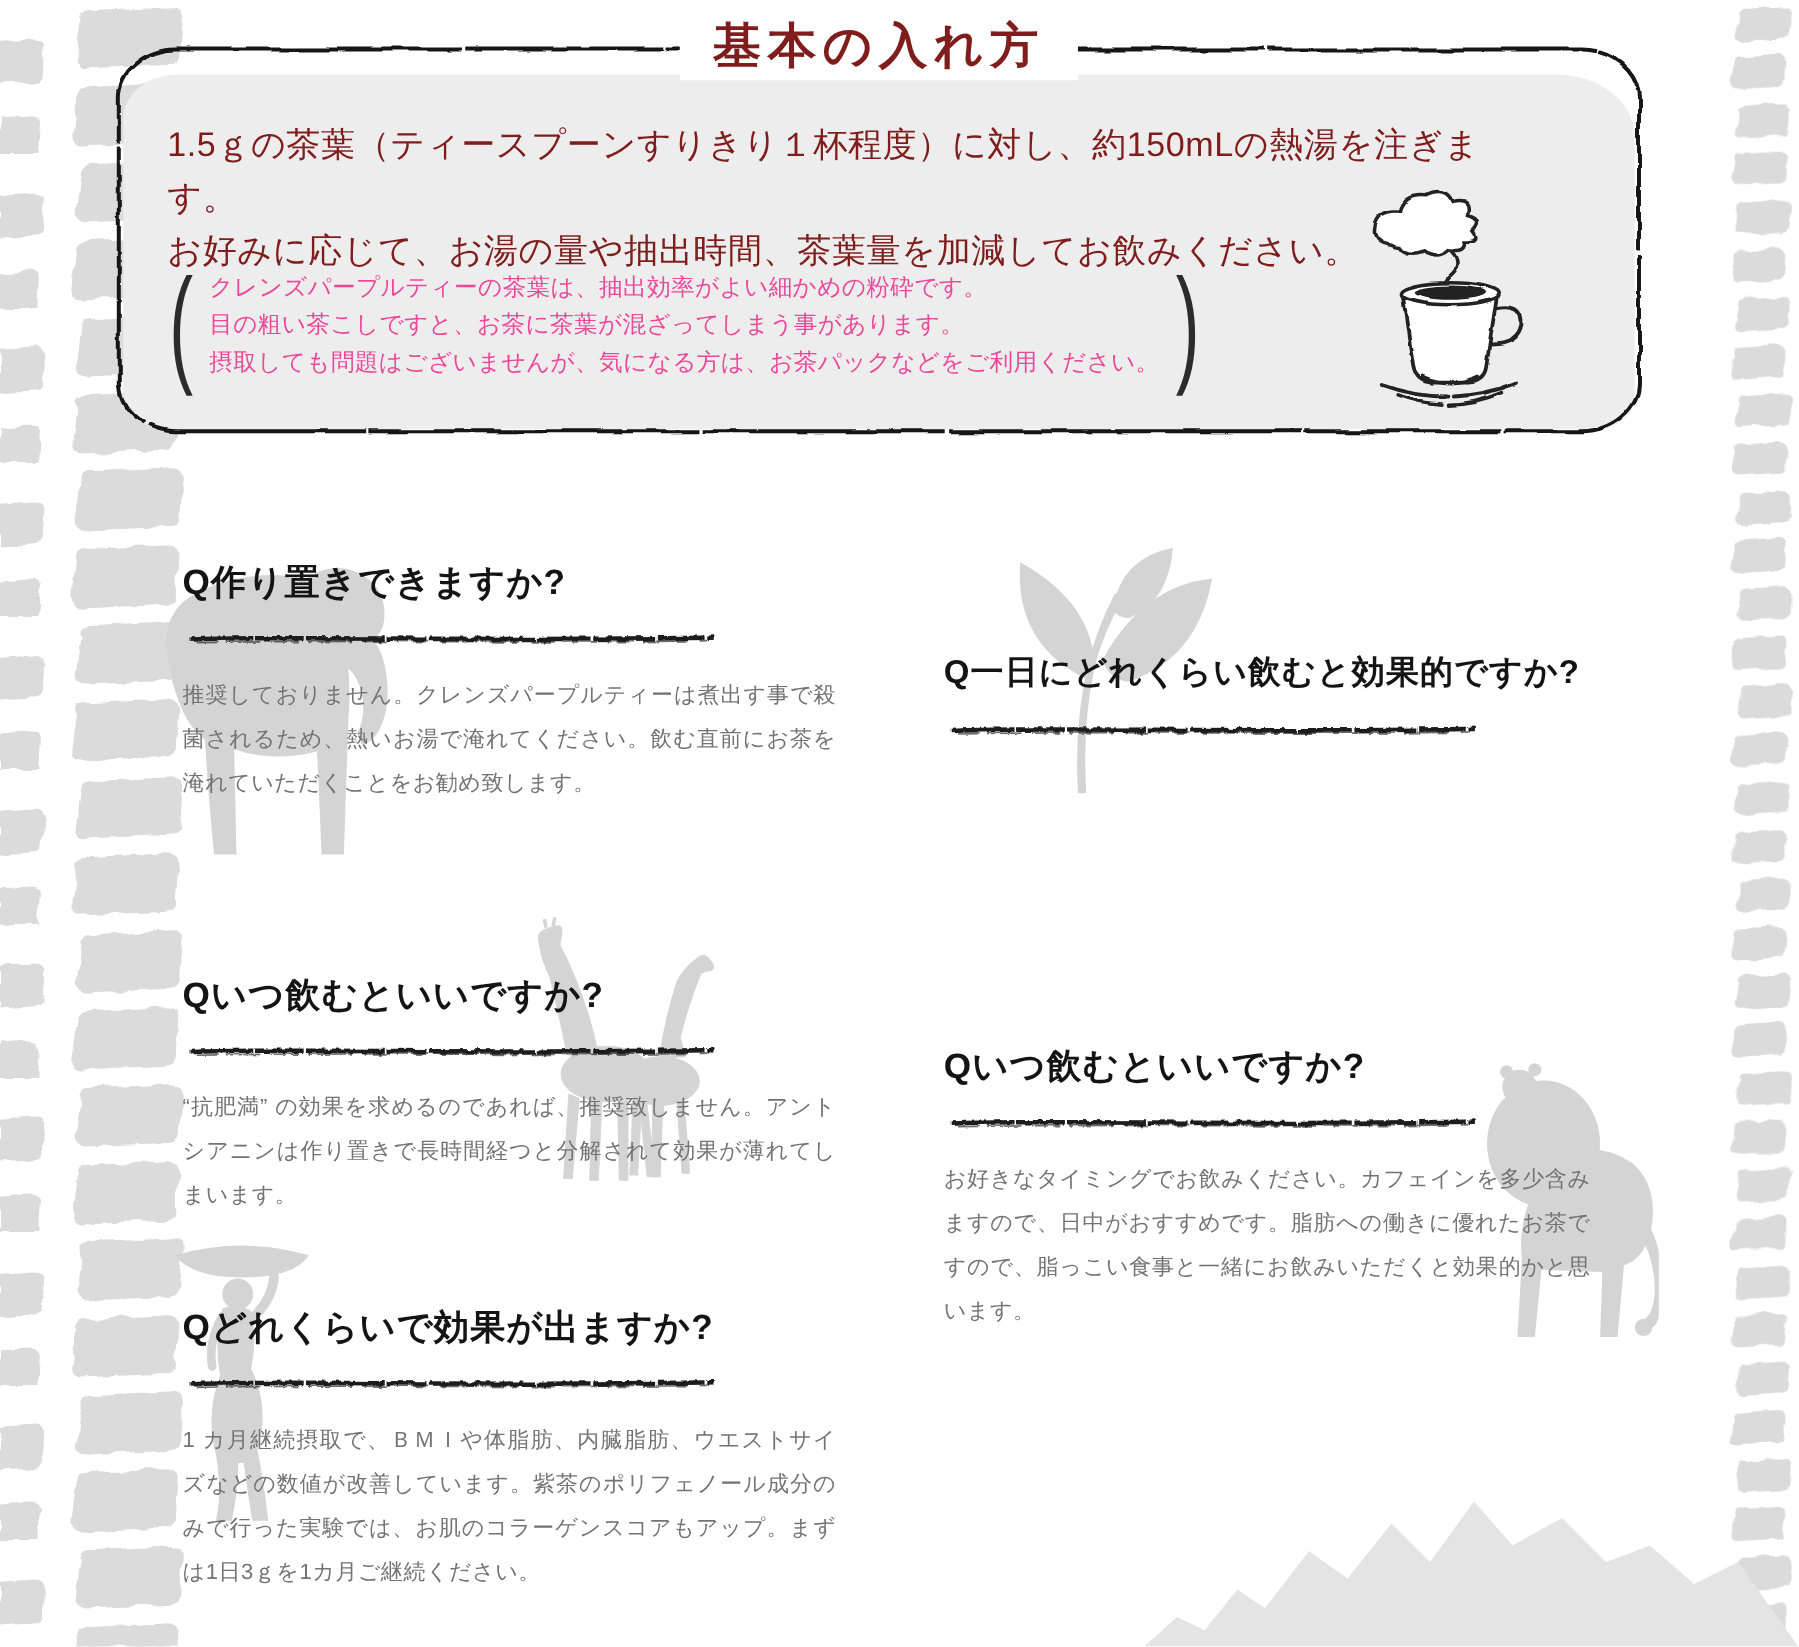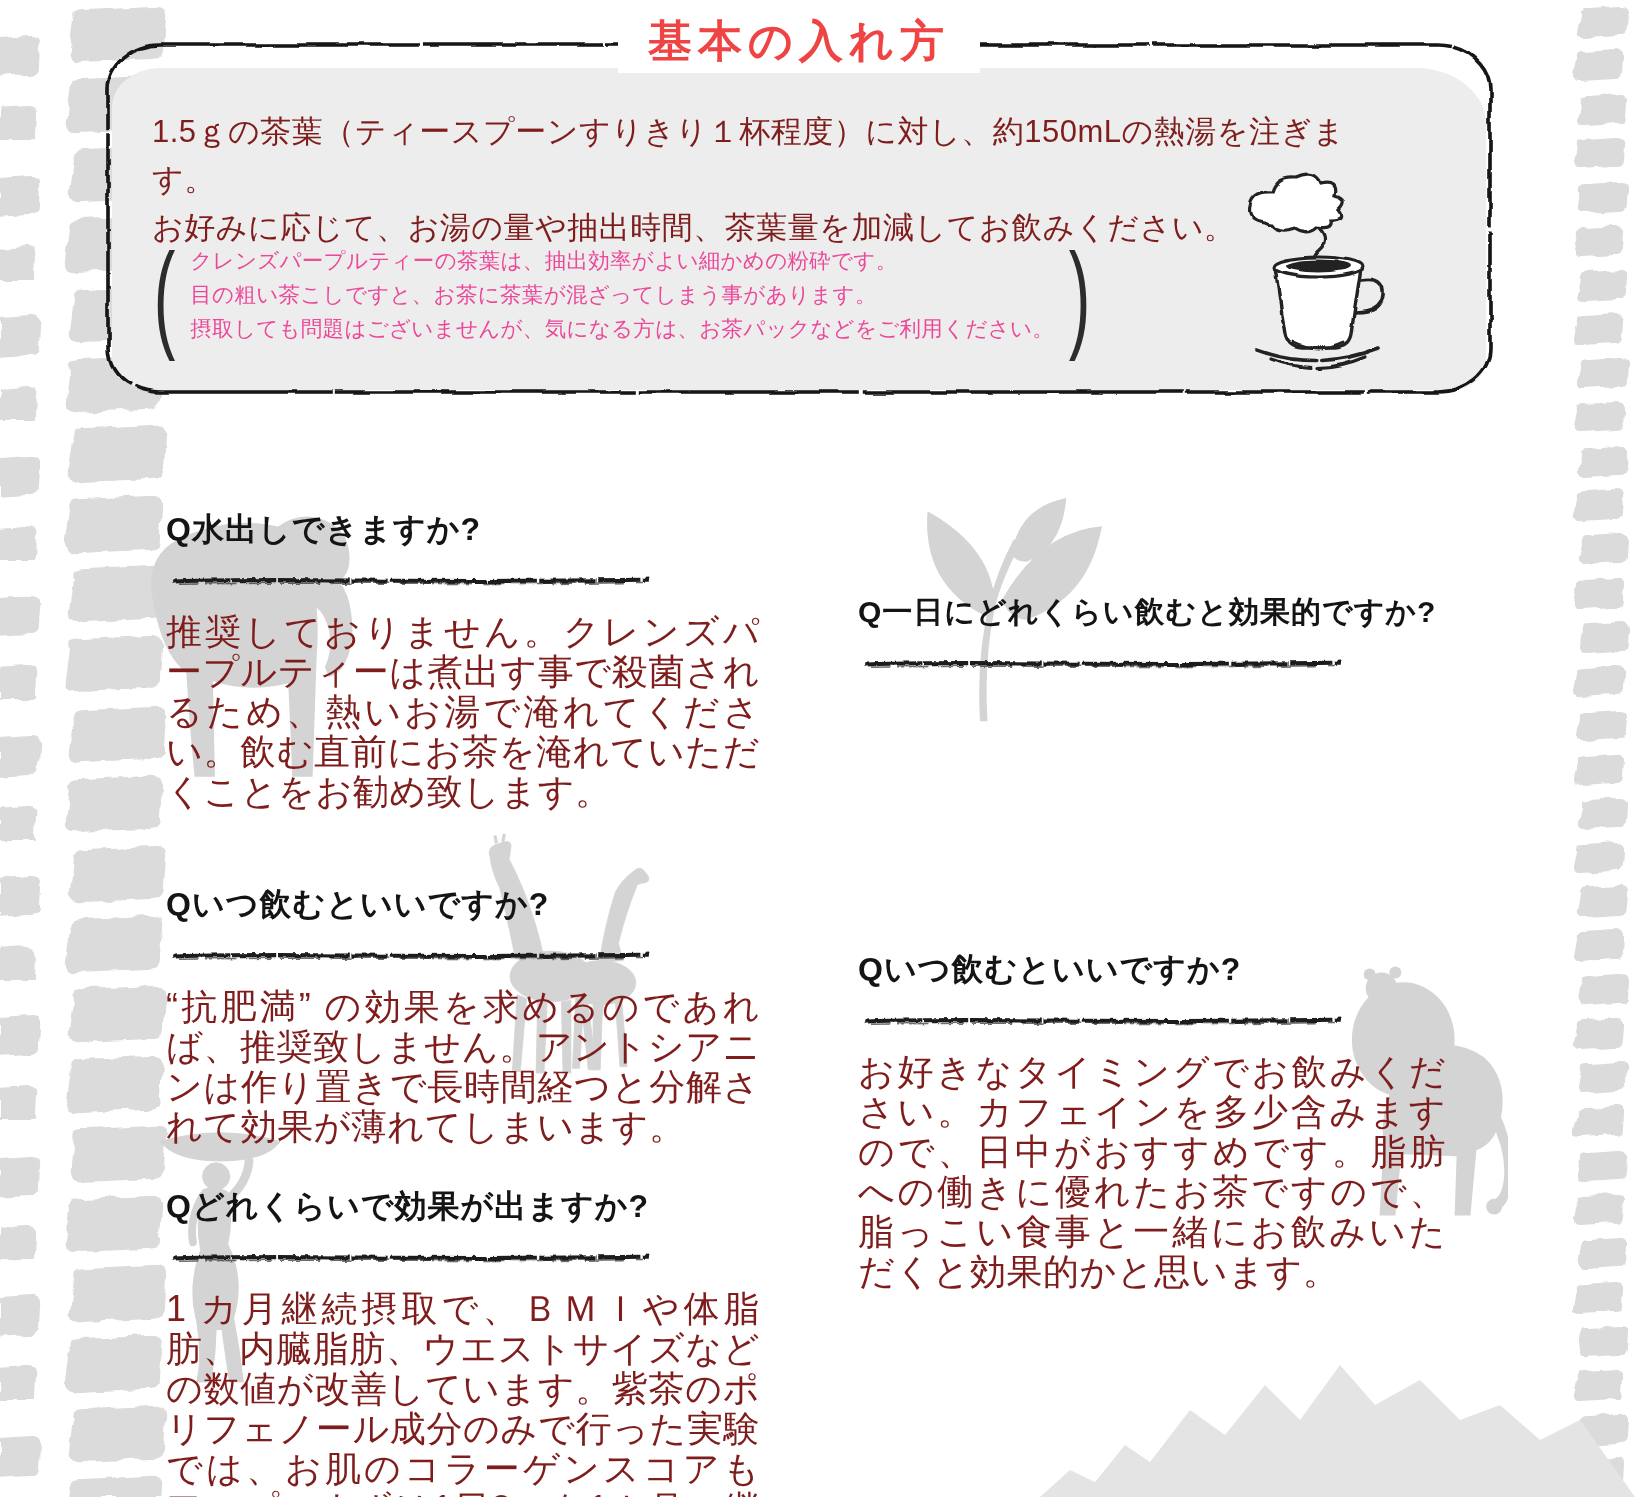--- a/index.html
+++ b/index.html
@@ -15,21 +15,21 @@
   
   .hero{position:absolute;left:103px;top:36px;width:1392px;height:362px;z-index:2;}
   .hero-fill{
     position:absolute;left:9px;right:9px;top:32px;bottom:8px;background:#ededed;
     border-radius:48px 70px 34px 40px / 40px 56px 30px 34px;
   }
   .hero-border{position:absolute;left:0;top:0;}
   .hero-title{
     position:absolute;top:-26px;left:50%;transform:translateX(-50%);
     margin:0;background:#ffffff;padding:2px 30px;white-space:nowrap;
-    font-size:44px;font-weight:800;letter-spacing:6px;color:#ef4444;z-index:3;
+    font-size:44px;font-weight:800;letter-spacing:6px;color:#7f1d1d;z-index:3;
   }
   .hero-lines{position:absolute;left:49px;top:72px;width:1240px;z-index:2;}
   .hline{margin:0;font-size:31px;line-height:48px;letter-spacing:0.5px;color:#7f1d1d;}
   .hero-note{position:absolute;left:42px;top:200px;z-index:2;display:flex;align-items:center;}
   .paren{
     font-size:118px;font-weight:400;color:#2c2c2c;line-height:1;
     transform:scaleX(0.55);display:inline-block;
   }
   .note-lines{margin:0 6px;}
   .nline{margin:0;font-size:21.5px;line-height:34px;letter-spacing:0.3px;color:#ec4899;}
@@ -38,21 +38,21 @@
   .faq{position:absolute;left:0;top:0;width:100%;height:100%;z-index:3;}
   .qa{position:absolute;}
   .qa-l1{left:166px;top:505px;width:594px;}
   .qa-l2{left:166px;top:880px;width:594px;}
   .qa-l3{left:166px;top:1182px;width:594px;}
   .qa-r1{left:858px;top:588px;width:588px;}
   .qa-r2{left:858px;top:945px;width:588px;}
   .q{margin:0;font-size:32px;line-height:48px;font-weight:700;letter-spacing:1px;color:#141414;white-space:nowrap;}
   .qa-r1 .q{font-size:30px;}
   .uline{display:block;width:482px;height:13px;margin:22px 0 0 4px;}
-  .a{margin:24px 0 0;font-size:36px;line-height:40px;letter-spacing:0.5px;color:#7f1d1d;text-align:justify;}
+  .a{margin:24px 0 0;font-size:20px;line-height:40px;letter-spacing:0.5px;color:#737373;text-align:justify;}
 </style>
 </head>
 <body>
 
 <div class="page">
 
   <svg class="defs-svg" aria-hidden="true">
     <defs>
       <filter id="sketch" x="-10%" y="-10%" width="120%" height="120%">
         <feTurbulence type="fractalNoise" baseFrequency="0.02 0.045" numOctaves="3" seed="7" result="n"></feTurbulence>
@@ -170,21 +170,21 @@
         <path d="M56,186 Q117,208 178,184" stroke-width="3.6" stroke-dasharray="60 5 80 4 60 5"></path>
         <path d="M70,195 Q117,213 164,193" stroke-width="3.2" stroke-dasharray="40 6 70 5"></path>
         <path d="M92,178 Q117,190 142,178" stroke-width="3"></path>
       </g>
     </svg>
   </section>
 
   <main class="faq">
 
     <article class="qa qa-l1">
-      <h2 class="q">Q水出しできますか?</h2>
+      <h2 class="q">Q作り置きできますか?</h2>
       <svg class="uline" viewBox="0 0 600 14" preserveAspectRatio="none">
           <use href="#uline-art" filter="url(#grunge)"></use>
         </svg>
       <p class="a">推奨しておりません。クレンズパープルティーは煮出す事で殺菌されるため、熱いお湯で淹れてください。飲む直前にお茶を淹れていただくことをお勧め致します。</p>
     </article>
 
     <article class="qa qa-l2">
       <h2 class="q">Qいつ飲むといいですか?</h2>
       <svg class="uline" viewBox="0 0 600 14" preserveAspectRatio="none">
           <use href="#uline-art" filter="url(#grunge)"></use>

